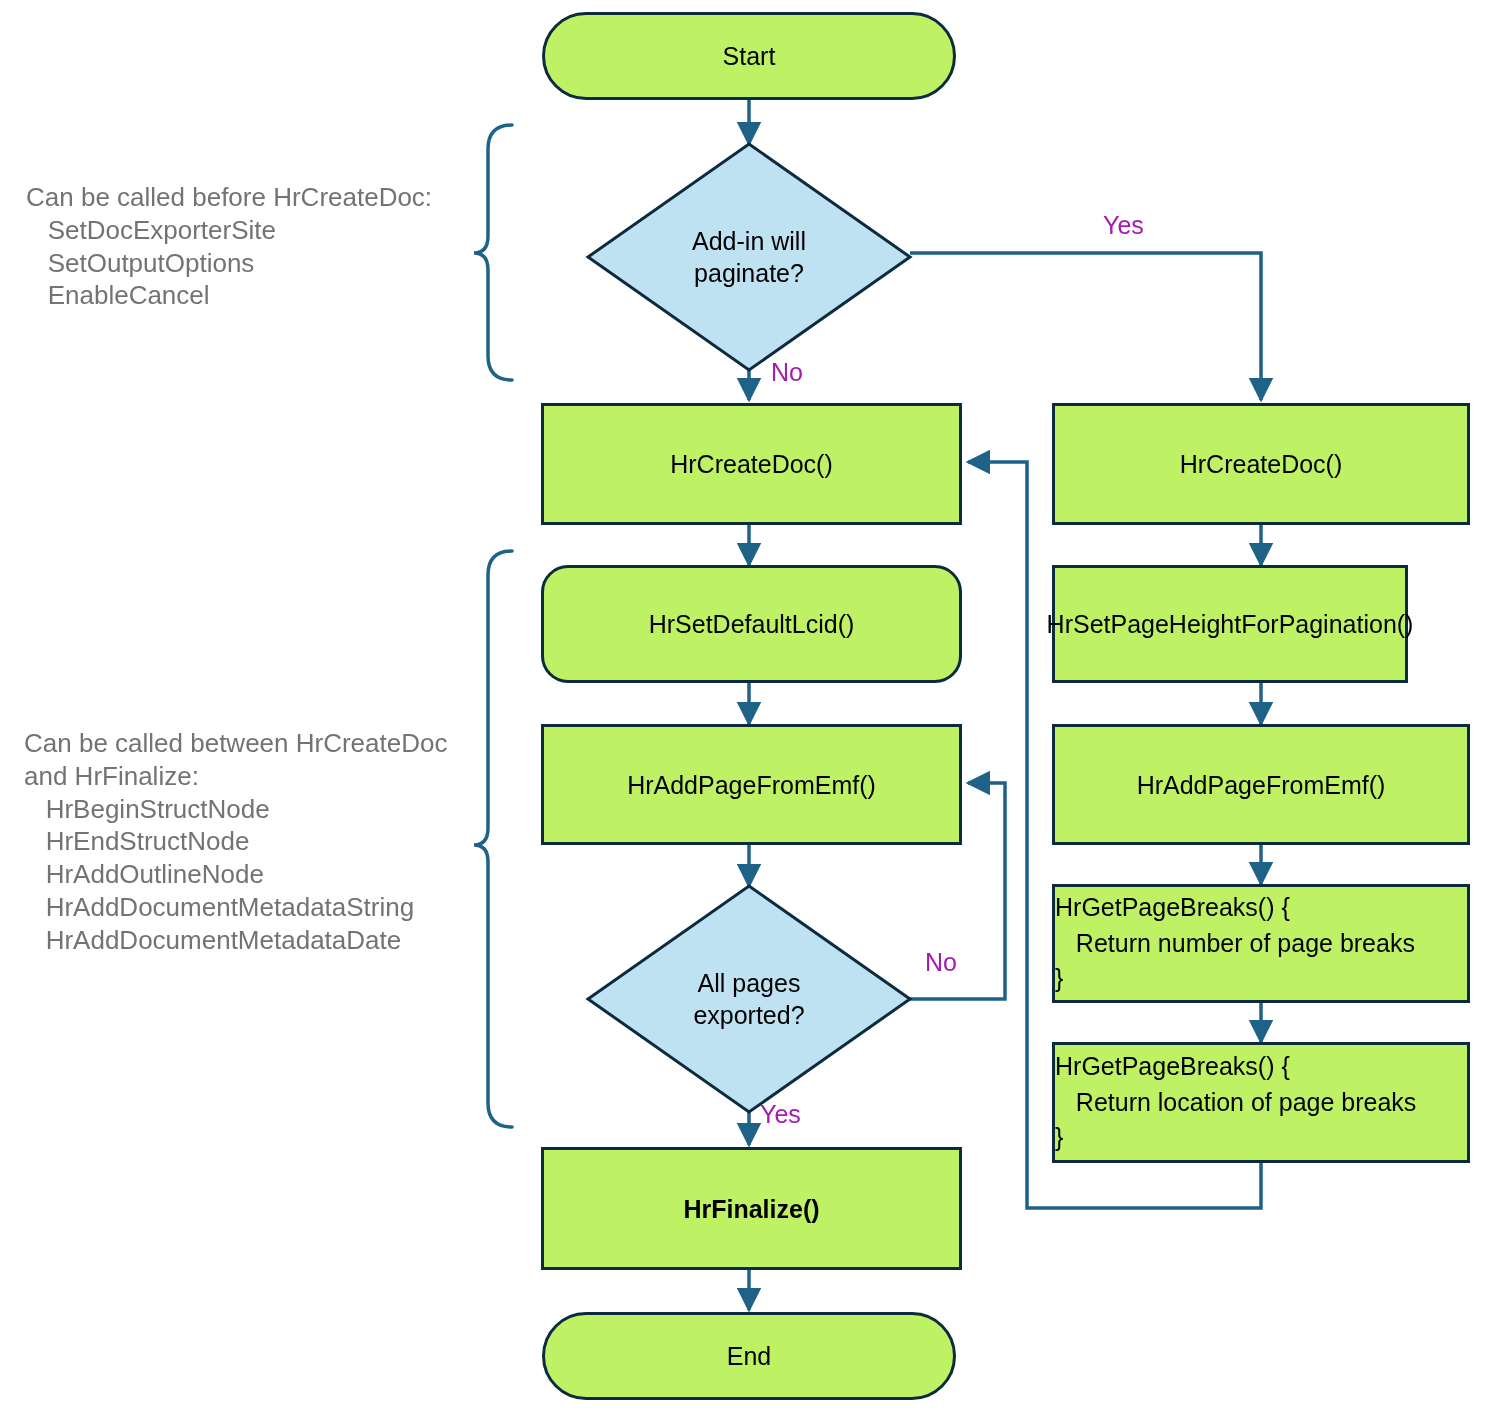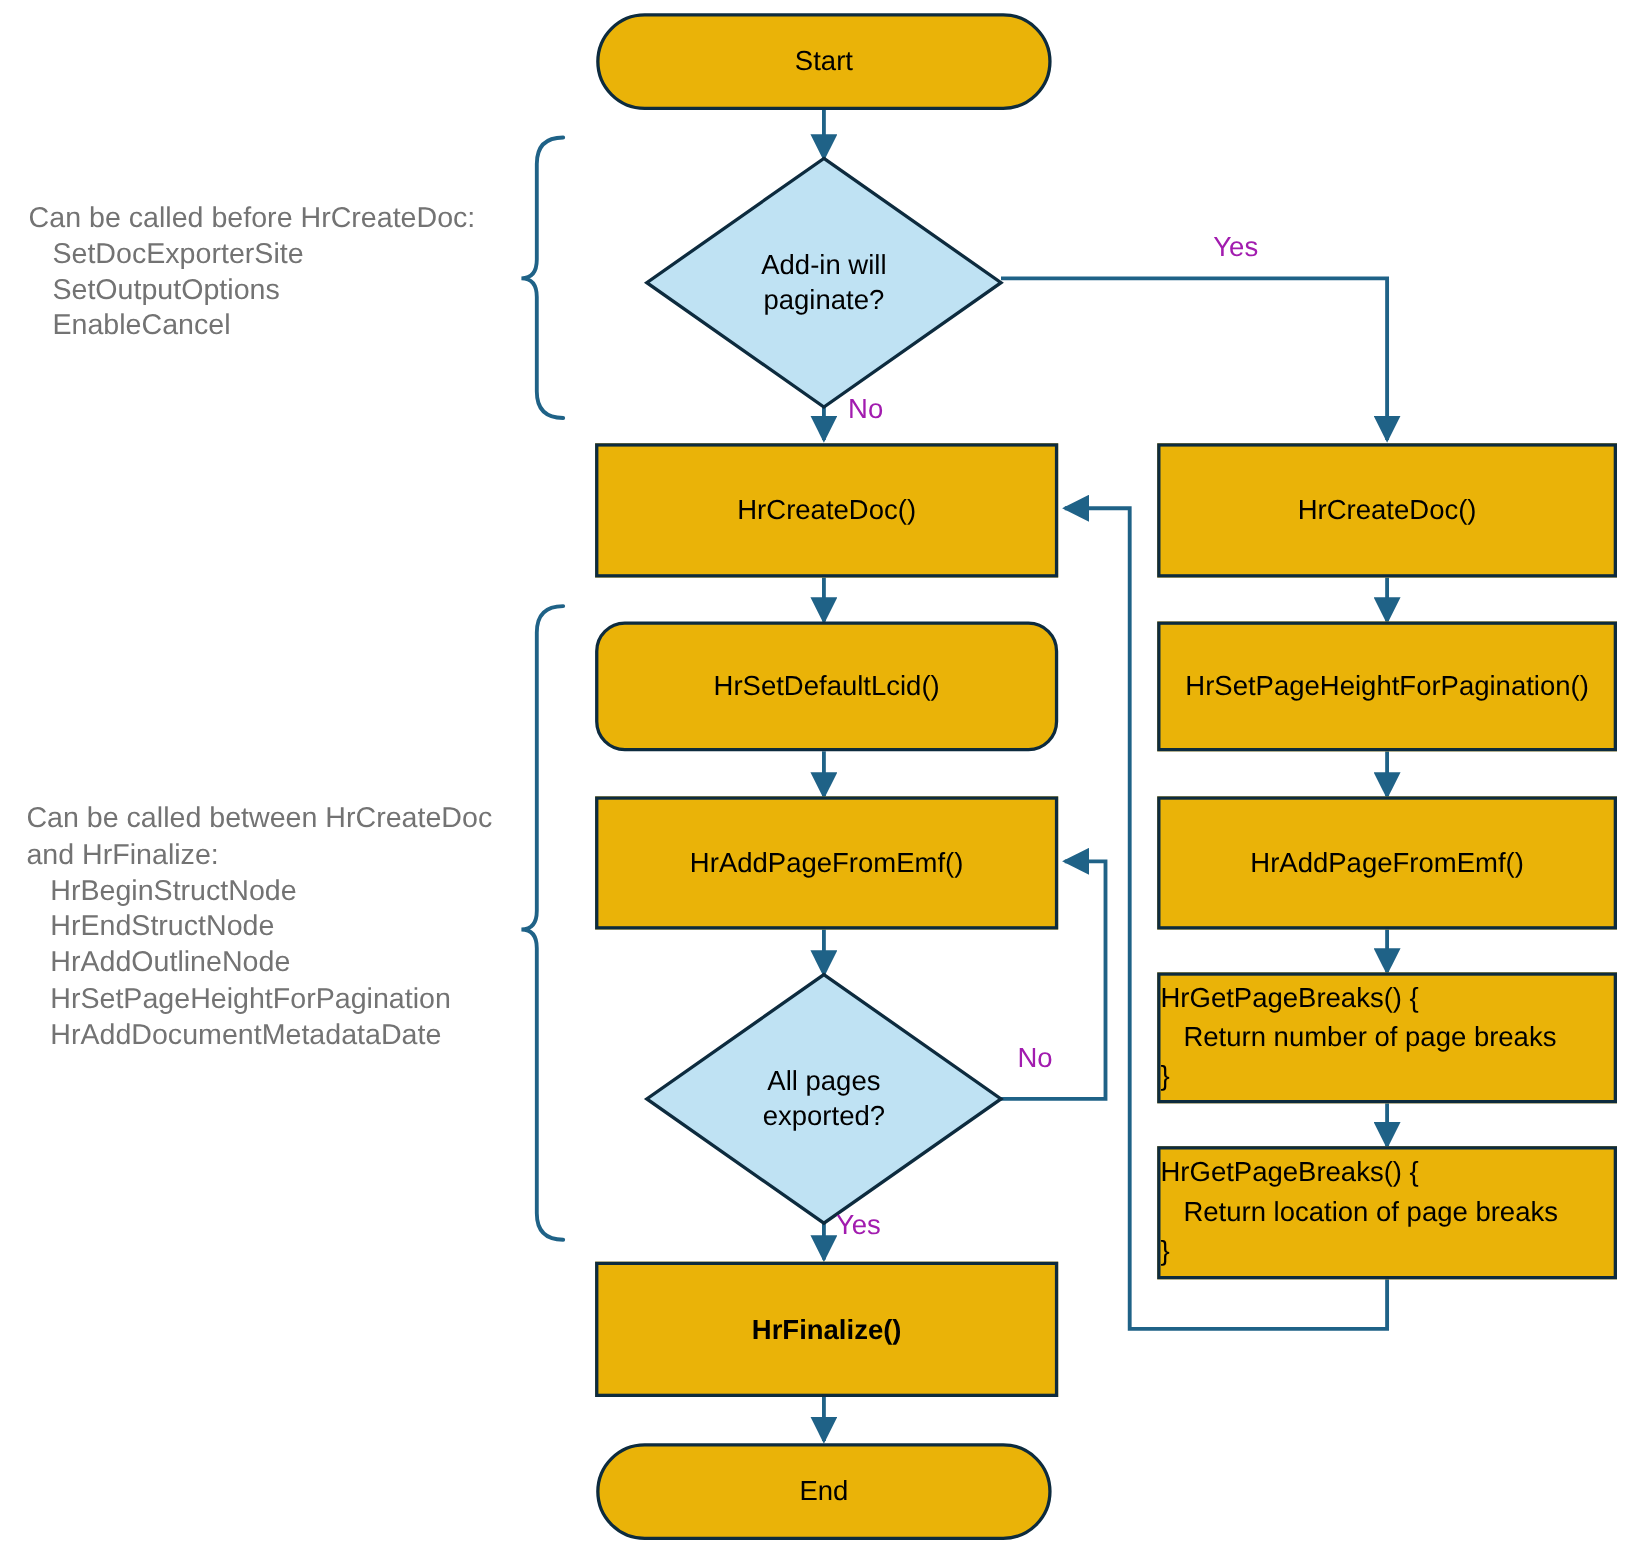--- a/index.html
+++ b/index.html
@@ -22,21 +22,21 @@
     position: absolute;
     left: 0;
     top: 0;
     width: 1486px;
     height: 1411px;
     pointer-events: none;
   }
   .node {
     position: absolute;
     box-sizing: border-box;
-    background: #eab308;
+    background: #bef264;
     border: 3px solid #0d2b3e;
     display: flex;
     align-items: center;
     justify-content: center;
     text-align: center;
     font-size: 25px;
     line-height: 1.28;
     color: #000000;
   }
   .node.rounded {
@@ -123,37 +123,37 @@
   <div class="annotation" style="left:26px; top:181px;">Can be called before HrCreateDoc:
    SetDocExporterSite
    SetOutputOptions
    EnableCancel</div>
 
   <div class="annotation" style="left:24px; top:727px;">Can be called between HrCreateDoc
 and HrFinalize:
    HrBeginStructNode
    HrEndStructNode
    HrAddOutlineNode
-   HrSetPageHeightForPagination
+   HrAddDocumentMetadataString
    HrAddDocumentMetadataDate</div>
 
   <div class="node rounded" style="left:542px; top:12px; width:414px; height:88px;">Start</div>
 
   <div class="diamond-label" style="left:620px; top:212px; width:258px; height:90px;">
       <span style="white-space:pre-line;">Add-in will
 paginate?</span>
     </div>
 
   <div class="node" style="left:541px; top:403px; width:421px; height:122px;">HrCreateDoc()</div>
 
   <div class="node" style="left:1052px; top:403px; width:418px; height:122px;">HrCreateDoc()</div>
 
   <div class="node" style="left:541px; top:565px; width:421px; height:118px;border-radius:27px;">HrSetDefaultLcid()</div>
 
-  <div class="node" style="left:1052px; top:565px; width:418px; height:118px;">HrSetPageHeightForPagination()</div>
+  <div class="node" style="left:1052px; top:565px; width:356px; height:118px;">HrSetPageHeightForPagination()</div>
 
   <div class="node" style="left:541px; top:724px; width:421px; height:121px;">HrAddPageFromEmf()</div>
 
   <div class="node" style="left:1052px; top:724px; width:418px; height:121px;">HrAddPageFromEmf()</div>
 
   <div class="node codeblock" style="left:1052px; top:884px; width:418px; height:119px;">HrGetPageBreaks() {
    Return number of page breaks
 }</div>
 
   <div class="node codeblock" style="left:1052px; top:1042px; width:418px; height:121px;">HrGetPageBreaks() {

